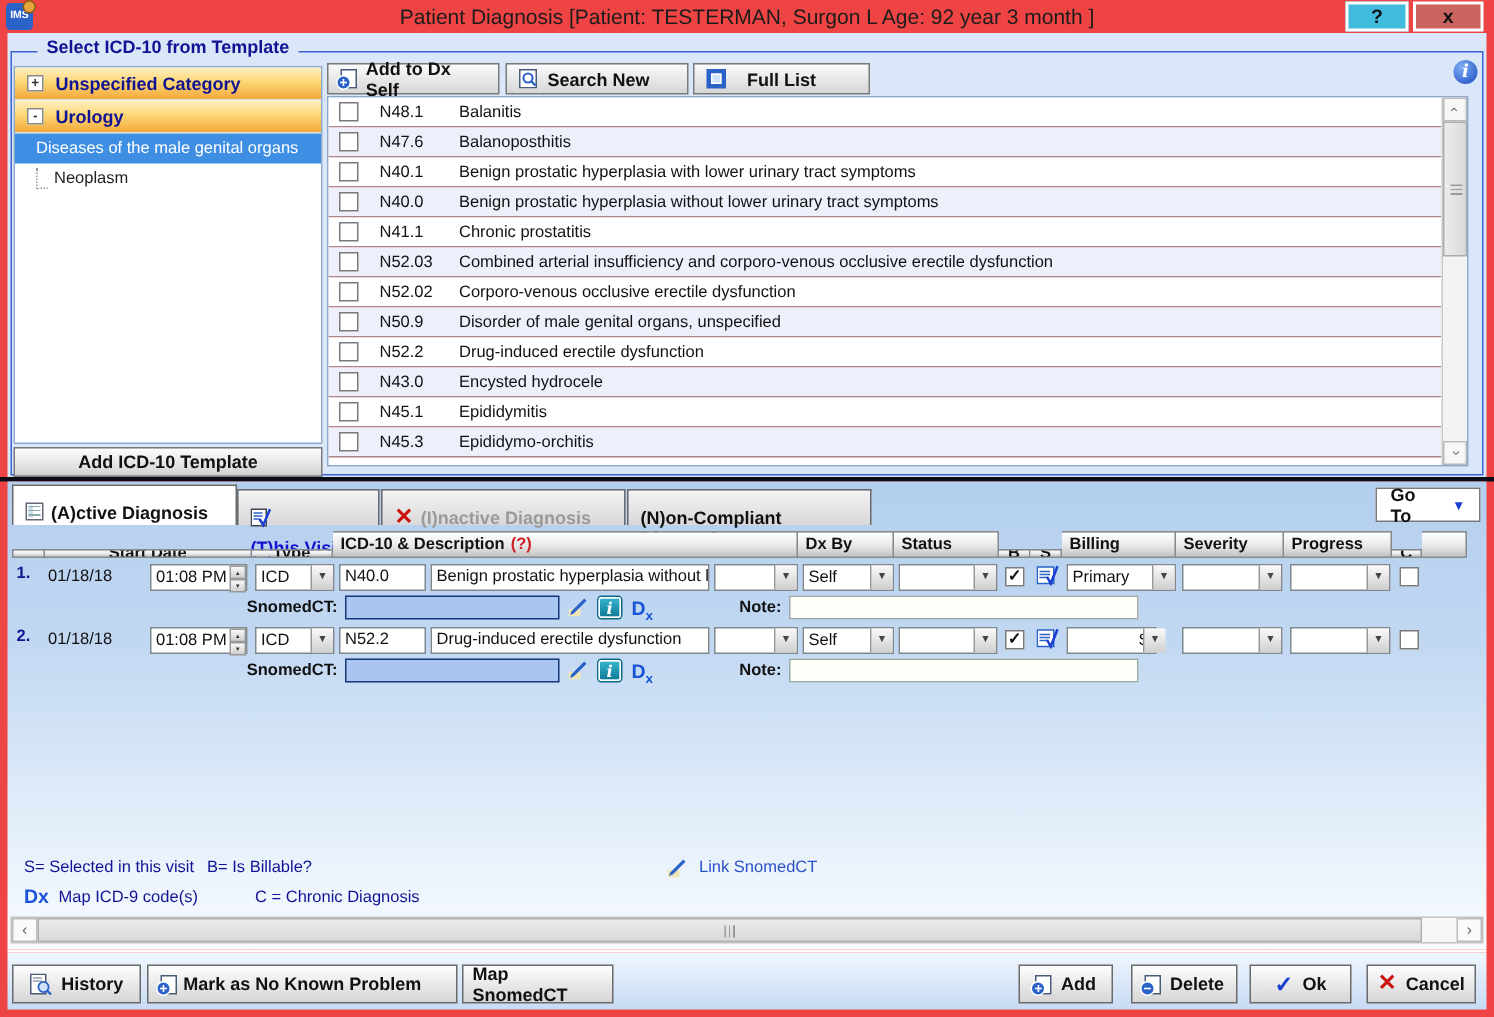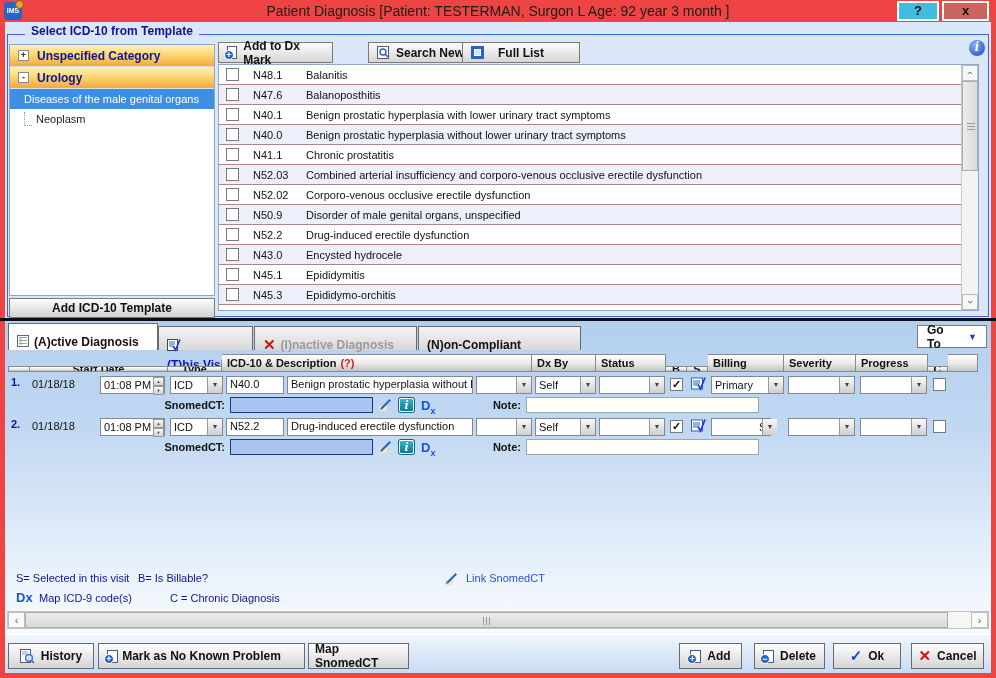--- a/index.html
+++ b/index.html
@@ -178,23 +178,23 @@
         <span class="dots"></span>
         <span>Neoplasm</span>
       </div>
     </div>
     <div class="add-template">Add ICD-10 Template</div>
 
     <div class="tb-btn" style="left:213px;width:115px;">
       <span class="icon-doc">
           <span class="badge">+</span>
         </span>
-      <span>Add to Dx Mark</span>
-    </div>
-    <div class="tb-btn" style="left:332px;width:122px;margin-left:31px;">
+      <span>Add to Dx Self</span>
+    </div>
+    <div class="tb-btn" style="left:332px;width:122px;">
       <span style="display:inline-block;width:13px;height:13px;">
         <svg width="13" height="13">
             <rect x="0.5" y="0.5" width="11" height="12" fill="#fff" stroke="#4a5a7a"></rect>
             <circle cx="6" cy="6" r="3" fill="none" stroke="#2B62C8" stroke-width="1.4"></circle>
             <line x1="8" y1="8" x2="11" y2="11" stroke="#2B62C8" stroke-width="1.6"></line>
           </svg>
       </span>
       <span>Search New</span>
     </div>
     <div class="tb-btn" style="left:457px;width:118px;justify-content:center;">

